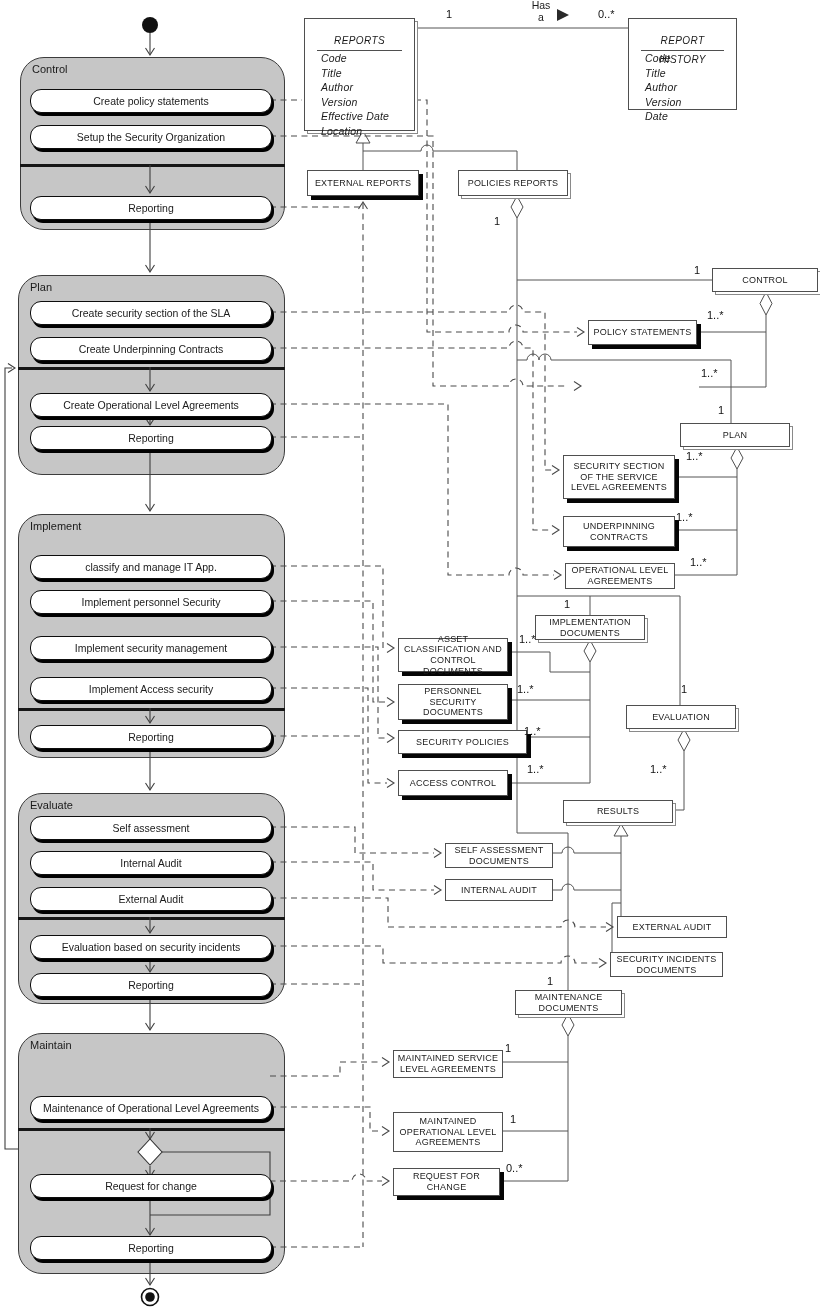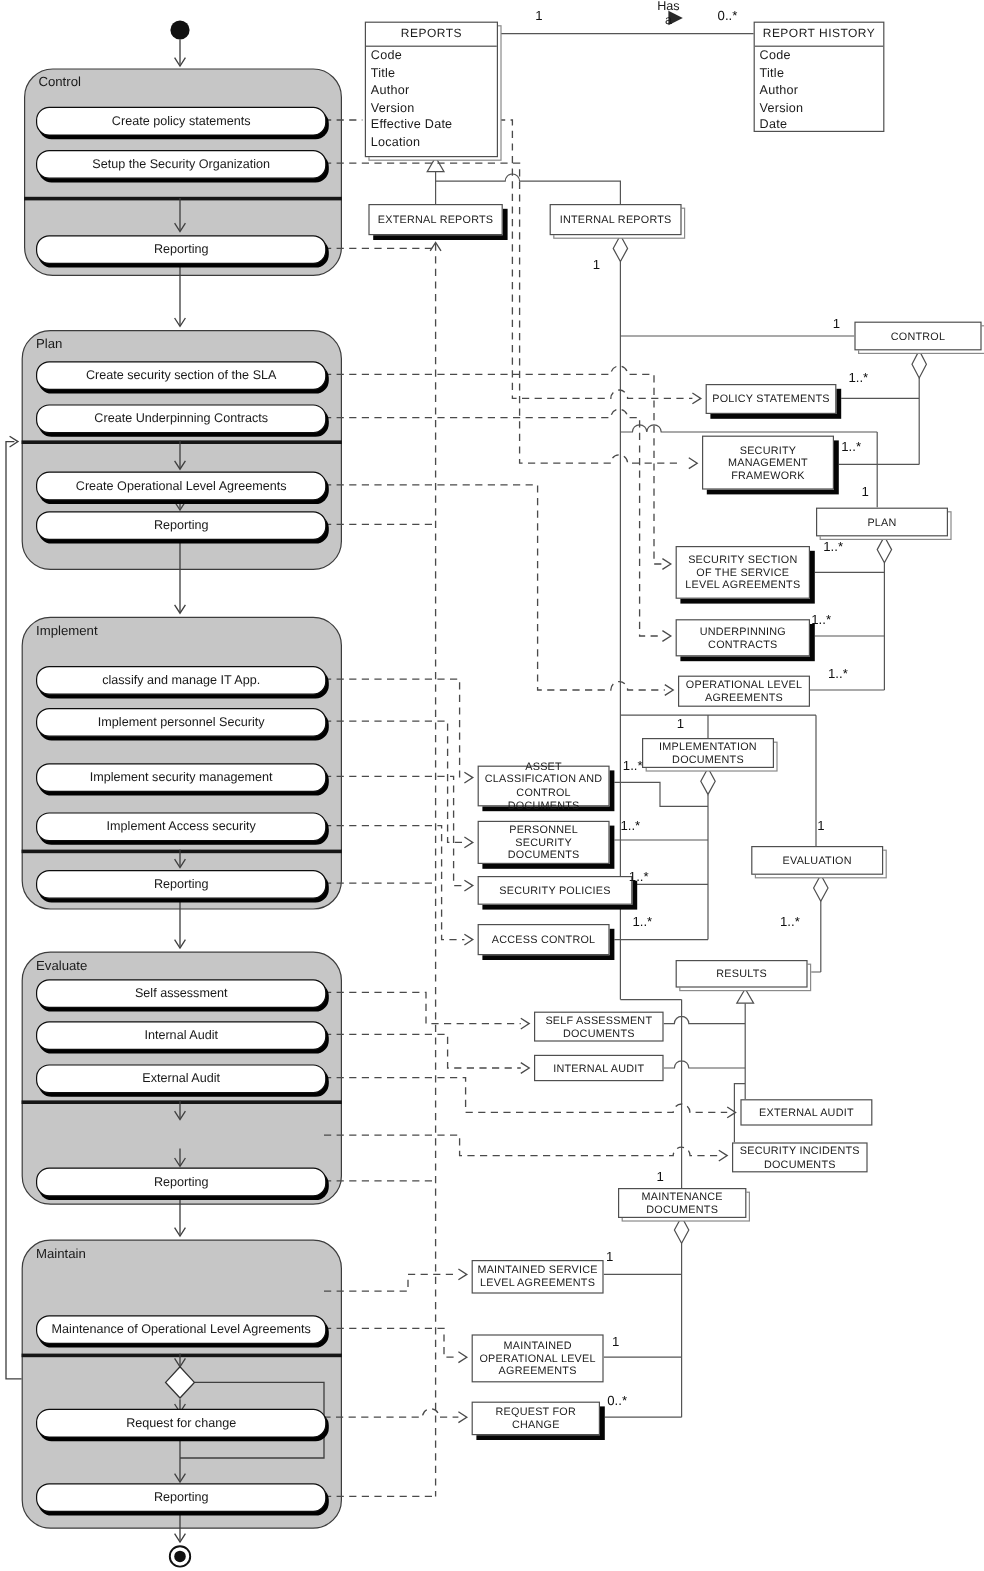--- a/index.html
+++ b/index.html
@@ -14,27 +14,27 @@
   .pill{position:absolute;z-index:3;left:30px;width:240px;height:22px;background:#fff;
         border:1.4px solid #0d0d0d;border-radius:11px;box-shadow:2px 3px 0 #000;
         display:flex;align-items:center;justify-content:center;
         font-size:10.5px;white-space:nowrap;}
   
   .cls{position:absolute;z-index:3;background:#fff;border:1px solid #4f4f4f;
        display:flex;align-items:center;justify-content:center;text-align:center;
        font-size:9px;line-height:1.18;letter-spacing:.2px;padding:1px 2px;box-sizing:border-box;}
   .cls.stack{box-shadow:3px 3px 0 -1px #fff,3px 3px 0 0 #8a8a8a;}
   .cls.dark{box-shadow:4px 4px 0 0 #050505;}
-  .cls.attrbox{display:block;text-align:left;padding:0;}
+  .cls.attrbox{display:block;text-align:left;padding:12px;font-style:italic;}
   .cls-title{height:19px;line-height:19px;border-bottom:1px solid #4f4f4f;
              font-size:10px;text-align:center;letter-spacing:.4px;}
   .attr{font-size:10.5px;line-height:14.5px;padding-left:4px;}
   
   .mult{position:absolute;z-index:4;font-size:11px;color:#111;}
-  .assoc-name{position:absolute;z-index:4;width:34px;text-align:center;font-size:10.5px;line-height:12px;margin-left:16px;}
+  .assoc-name{position:absolute;z-index:4;width:34px;text-align:center;font-size:10.5px;line-height:12px;}
 </style>
 </head>
 <body>
 
 <div class="stage">
 
   <div class="grp" style="left:20px;top:57px;width:263px;height:171px">
     <span class="grp-label">Control</span>
     <div class="grp-div" style="top:106px"></div>
   </div>
@@ -175,20 +175,21 @@
 
   <div class="pill" style="top:555px">classify and manage IT App.</div>
   <div class="pill" style="top:590px">Implement personnel Security</div>
   <div class="pill" style="top:636px">Implement security management</div>
   <div class="pill" style="top:677px">Implement Access security</div>
   <div class="pill" style="top:725px">Reporting</div>
 
   <div class="pill" style="top:816px">Self assessment</div>
   <div class="pill" style="top:851px">Internal Audit</div>
   <div class="pill" style="top:887px">External Audit</div>
+  <div class="pill" style="top:935px">Evaluation based on security incidents</div>
   <div class="pill" style="top:973px">Reporting</div>
 
   <div class="pill" style="top:1096px">Maintenance of Operational Level Agreements</div>
   <div class="pill" style="top:1174px">Request for change</div>
   <div class="pill" style="top:1236px">Reporting</div>
 
   <div class="cls stack attrbox" style="left:304px;top:18px;width:111px;height:113px">
     <div class="cls-title">REPORTS</div>
     <div class="attr">Code</div>
     <div class="attr">Title</div>
@@ -200,24 +201,23 @@
   <div class="cls attrbox" style="left:628px;top:18px;width:109px;height:92px">
     <div class="cls-title">REPORT HISTORY</div>
     <div class="attr">Code</div>
     <div class="attr">Title</div>
     <div class="attr">Author</div>
     <div class="attr">Version</div>
     <div class="attr">Date</div>
   </div>
 
   <div class="cls dark" style="left:307px;top:170px;width:112px;height:26px">EXTERNAL REPORTS</div>
-  <div class="cls stack" style="left:458px;top:170px;width:110px;height:26px">INTERNAL REPORTS</div>
+  <div class="cls stack" style="left:458px;top:170px;width:110px;height:26px">POLICIES REPORTS</div>
   <div class="cls stack" style="left:712px;top:268px;width:106px;height:24px">CONTROL</div>
   <div class="cls dark" style="left:588px;top:320px;width:109px;height:25px">POLICY STATEMENTS</div>
-  <div class="cls dark" style="left:585px;top:363px;width:110px;height:45px">SECURITY MANAGEMENT FRAMEWORK</div>
   <div class="cls stack" style="left:680px;top:423px;width:110px;height:24px">PLAN</div>
   <div class="cls dark" style="left:563px;top:455px;width:112px;height:44px">SECURITY SECTION OF THE SERVICE LEVEL AGREEMENTS</div>
   <div class="cls dark" style="left:563px;top:516px;width:112px;height:31px">UNDERPINNING CONTRACTS</div>
   <div class="cls" style="left:565px;top:563px;width:110px;height:26px">OPERATIONAL LEVEL AGREEMENTS</div>
   <div class="cls stack" style="left:535px;top:615px;width:110px;height:25px">IMPLEMENTATION DOCUMENTS</div>
   <div class="cls dark" style="left:398px;top:638px;width:110px;height:34px">ASSET CLASSIFICATION AND CONTROL DOCUMENTS</div>
   <div class="cls dark" style="left:398px;top:684px;width:110px;height:36px">PERSONNEL SECURITY DOCUMENTS</div>
   <div class="cls dark" style="left:398px;top:730px;width:129px;height:24px">SECURITY POLICIES</div>
   <div class="cls dark" style="left:398px;top:770px;width:110px;height:26px">ACCESS CONTROL</div>
   <div class="cls stack" style="left:626px;top:705px;width:110px;height:24px">EVALUATION</div>

